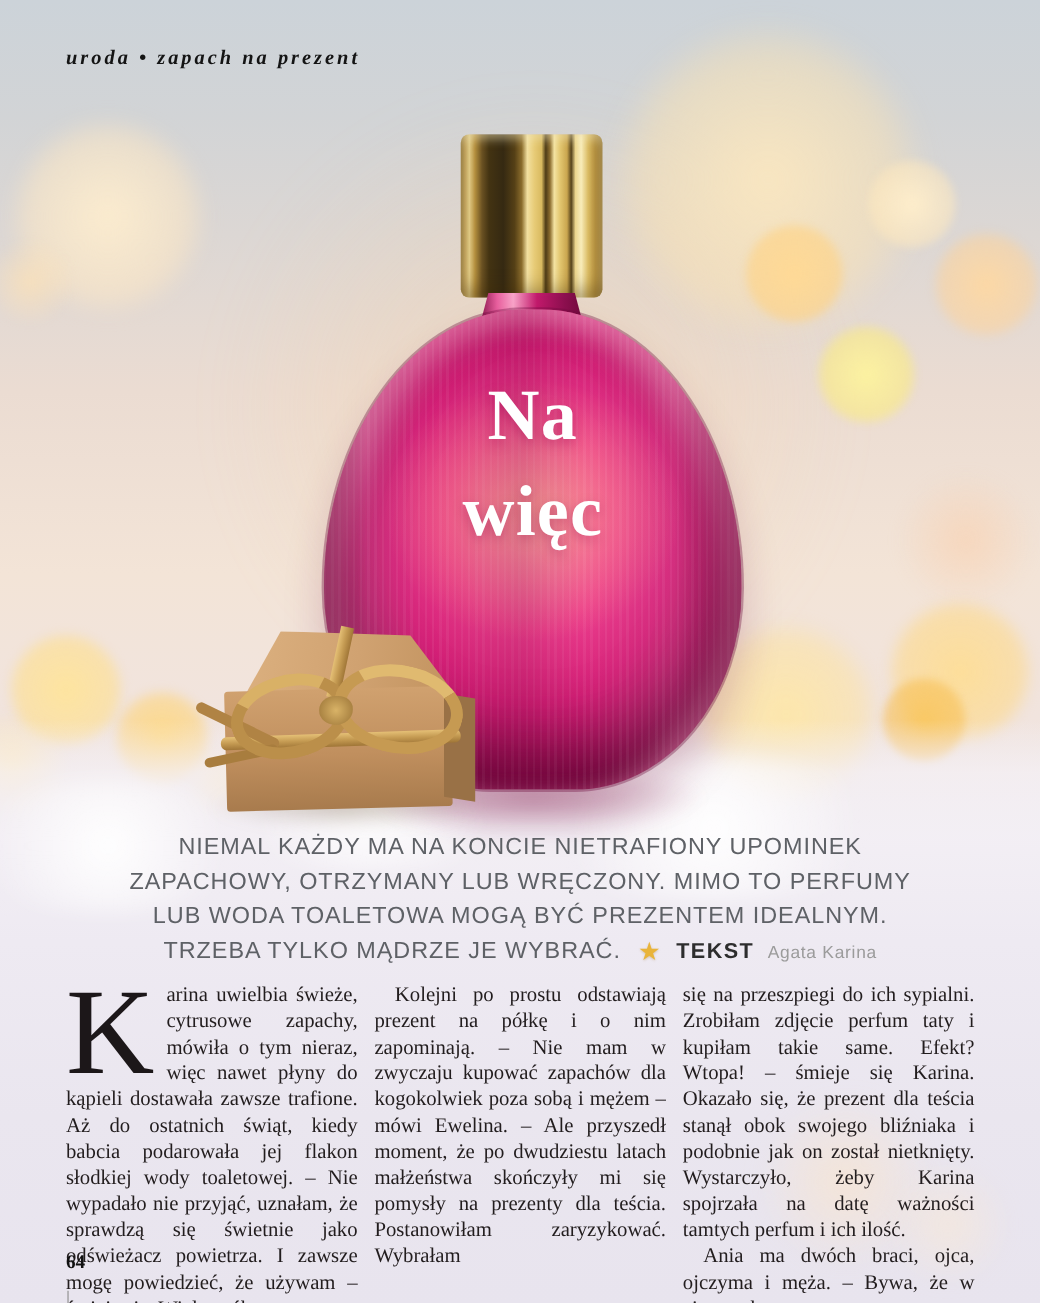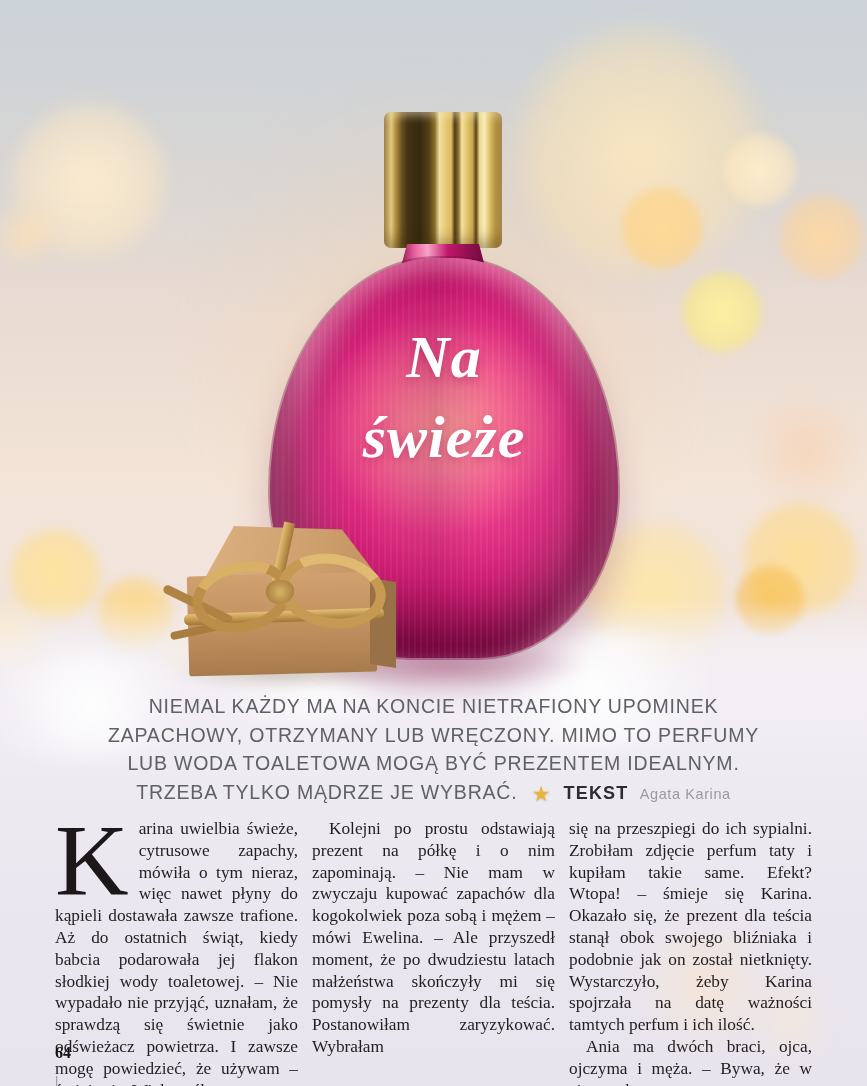--- a/index.html
+++ b/index.html
@@ -50,22 +50,22 @@
   .flask::before{content:"";position:absolute;inset:0;border-radius:inherit;
     box-shadow:inset 16px 10px 22px rgba(255,150,195,.45), inset -16px 10px 22px rgba(255,150,195,.45),
       inset 0 -34px 55px rgba(70,0,35,.6), inset 0 0 60px rgba(150,10,75,.35);}
   .flask::after{content:"";position:absolute;inset:0;border-radius:inherit;opacity:.55;
     background:
       linear-gradient(90deg,rgba(60,0,30,.45) 0%,rgba(255,255,255,.18) 10%,rgba(0,0,0,0) 26%,rgba(110,0,55,.30) 47%,rgba(0,0,0,0) 62%,rgba(255,255,255,.14) 84%,rgba(60,0,30,.45) 100%),
       repeating-linear-gradient(90deg,rgba(255,255,255,.10) 0 2px,rgba(255,255,255,0) 2px 6px);}
   .bottle-shadow{position:absolute;left:300px;top:636px;width:290px;height:58px;border-radius:50%;
     background:radial-gradient(ellipse,rgba(130,12,70,.33) 0%,rgba(130,12,70,0) 70%);filter:blur(6px);}
   .hero-title{position:absolute;left:270px;top:306px;width:348px;text-align:center;
-    font-family:"Liberation Serif",serif;font-style:italic;font-weight:700;color:#fff;
-    font-size:60px;line-height:80px;letter-spacing:1px;text-shadow:0 3px 10px rgba(140,0,70,.35);margin-top:11px;}
+    font-family:"Liberation Serif",serif;font-weight:700;color:#fff;
+    font-size:60px;line-height:80px;letter-spacing:1px;text-shadow:0 3px 10px rgba(140,0,70,.35);}
   
   .gift{position:absolute;left:178px;top:514px;width:230px;height:175px;pointer-events:none;}
   .gift-shadow{position:absolute;left:-5px;top:138px;width:230px;height:38px;border-radius:50%;
     background:radial-gradient(ellipse,rgba(110,85,60,.38) 0%,rgba(110,85,60,0) 70%);filter:blur(6px);}
   .gift-lid{position:absolute;left:20px;top:12px;width:180px;height:58px;
     clip-path:polygon(20% 0,80% 6%,100% 88%,2% 100%);
     background:linear-gradient(100deg,#dcb180 0%,#d0a271 55%,#c2935f 100%);}
   .gift-front{position:absolute;left:10px;top:60px;width:188px;height:100px;border-radius:3px;
     transform:rotate(-1.5deg);
     background:linear-gradient(180deg,#d0a16f 0%,#c08f5e 55%,#a87b4d 100%);}
@@ -140,38 +140,39 @@
   <div class="bk b17"></div>
   <div class="bk b18"></div>
 
   <div>
     <div class="bottle-shadow"></div>
     <div class="cap"></div>
     <div class="neck"></div>
     <div class="flask"></div>
     <div class="hero-title">
       <div>Na</div>
-      <div>świeże</div>
+      <div>więc</div>
     </div>
   </div>
 
   <div class="gift">
     <div class="gift-shadow"></div>
     <div class="gift-lid"></div>
     <div class="gift-front"></div>
     <div class="gift-side"></div>
     <div class="twine-h"></div>
     <div class="twine-v"></div>
     <div class="bow-tail1"></div>
     <div class="bow-tail2"></div>
     <div class="bow-loop-l"></div>
     <div class="bow-loop-r"></div>
     <div class="bow-knot"></div>
   </div>
 
+  <div class="kicker">uroda • zapach na prezent</div>
 
   <div class="lead">
     <span>NIEMAL KAŻDY MA NA KONCIE NIETRAFIONY UPOMINEK ZAPACHOWY, OTRZYMANY LUB WRĘCZONY. MIMO TO PERFUMY LUB WODA TOALETOWA MOGĄ BYĆ PREZENTEM IDEALNYM. TRZEBA TYLKO MĄDRZE JE WYBRAĆ.</span>
     <span class="star">★</span>
     <span class="byline-label">TEKST</span>
     <span class="byline-name">Agata Karina</span>
   </div>
 
   <div class="cols">
     <div>

